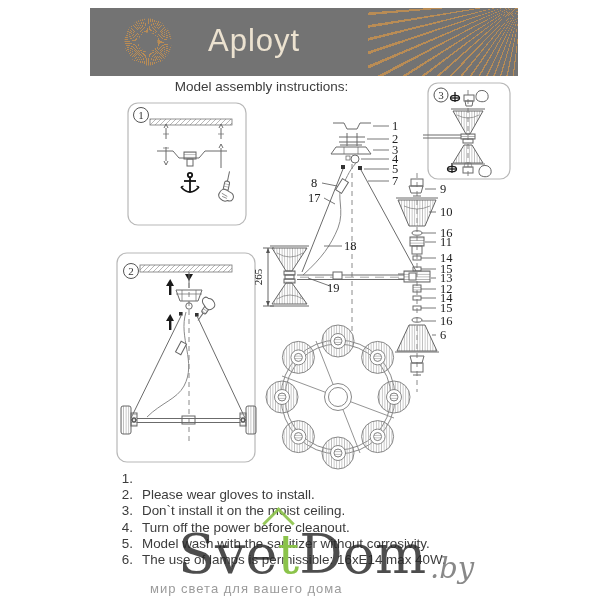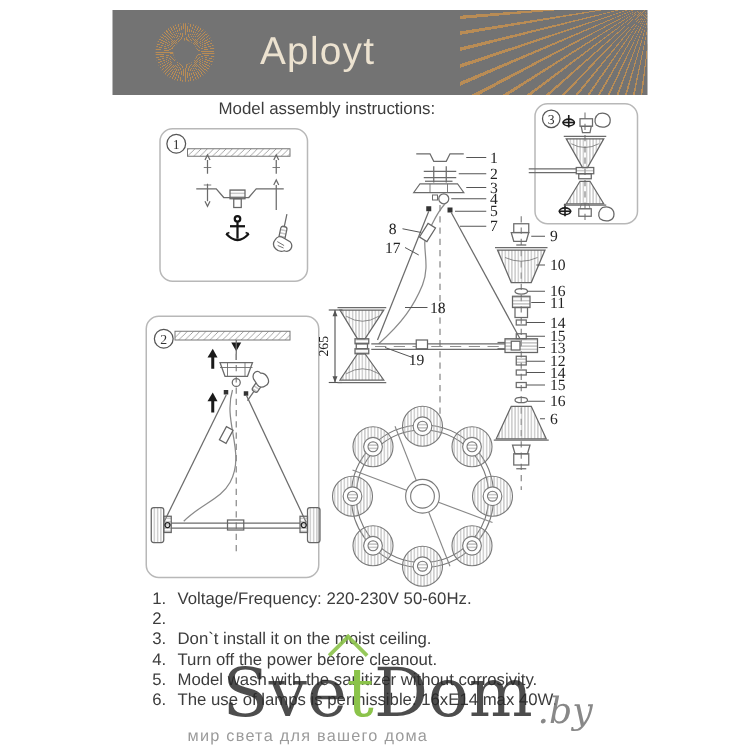--- a/index.html
+++ b/index.html
@@ -396,24 +396,24 @@
         </g>
     </g>
     <circle cx="338" cy="397" r="13.5" fill="#fff"></circle>
     <circle cx="338" cy="397" r="9.5"></circle>
   </g>
 </svg>
 
 <div class="instr">
   <div class="row">
     <span class="num">1.</span>
-    <span>Voltage/Frequency: 220-230V 50-60Hz.</span>
   </div>
   <div class="row">
     <span class="num">2.</span>
+    <span>Please wear gloves to install.</span>
   </div>
   <div class="row">
     <span class="num">3.</span>
     <span>Don`t install it on the moist ceiling.</span>
   </div>
   <div class="row">
     <span class="num">4.</span>
     <span>Turn off the power before cleanout.</span>
   </div>
   <div class="row">

